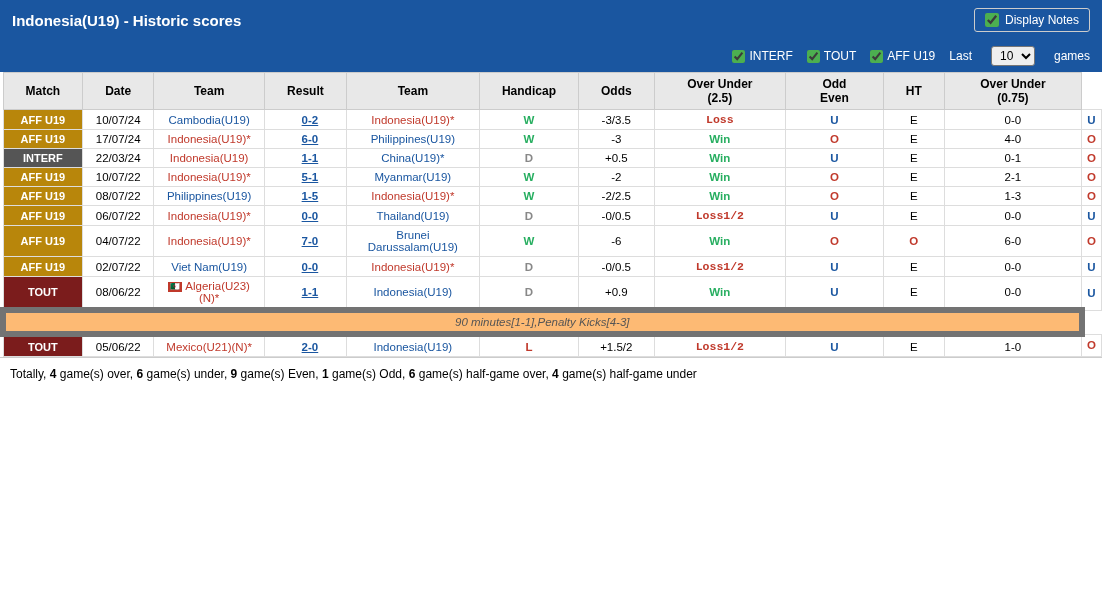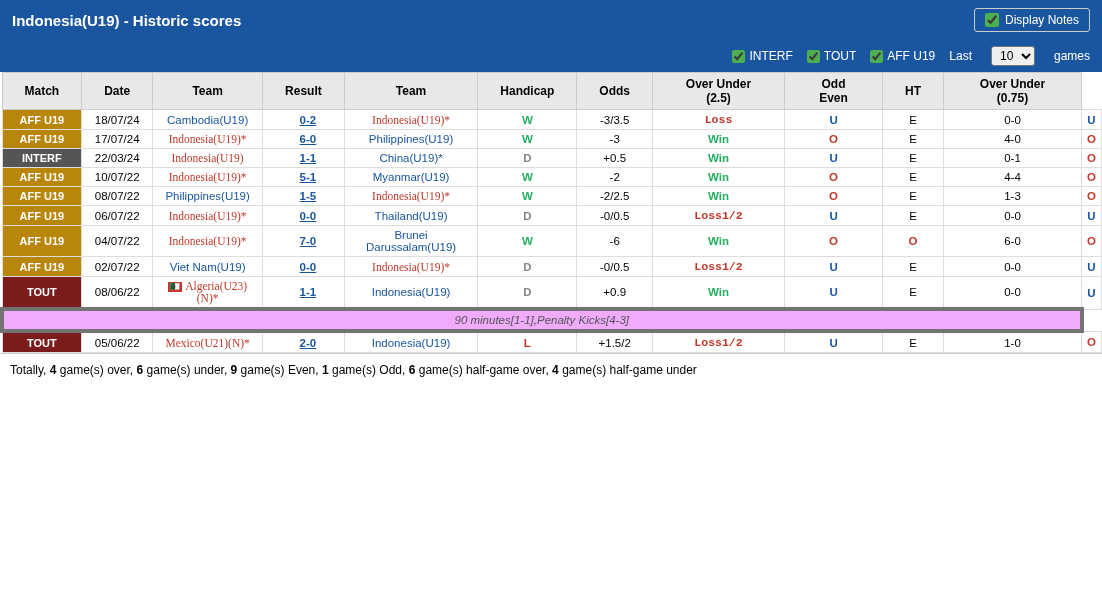--- a/index.html
+++ b/index.html
@@ -72,39 +72,39 @@
       border: 1px solid #ddd;
       padding: 3px 5px;
       text-align: center;
       vertical-align: middle;
     }
     .match-type-aff { background: #b8860b; color: #fff; font-weight: bold; font-size: 11px; }
     .match-type-interf { background: #555; color: #fff; font-weight: bold; font-size: 11px; }
     .match-type-tout { background: #7b1c1c; color: #fff; font-weight: bold; font-size: 11px; }
 
     .team-link { color: #1a56a0; text-decoration: none; }
-    .team-link.red { color: #c0392b; font-family: Liberation Serif, serif; }
+    .team-link.red { color: #c0392b; }
 
     .result-link { color: #1a56a0; font-weight: bold; padding-left: 9px; }
 
     .outcome-win { color: #27ae60; font-weight: bold; }
     .outcome-loss { color: #c0392b; font-weight: bold; font-family: Liberation Mono, monospace; }
 
     .wdl-w { color: #27ae60; font-weight: bold; }
     .wdl-d { color: #888; font-weight: bold; }
     .wdl-l { color: #c0392b; font-weight: bold; }
 
     .ou-u { color: #1a56a0; font-weight: bold; }
     .ou-o { color: #c0392b; font-weight: bold; }
 
     .note-row td {
-      background: #f0abfc;
+      background: #fdba74;
       color: #555;
       font-style: italic;
-      border: 4px solid #737373;
+      border: 6px solid #737373;
     }
 
     .summary-section {
       padding: 6px 10px;
       font-size: 12px;
       line-height: 1.7;
       border-top: 1px solid #ccc;
     }
     .summary-section p { margin-bottom: 2px; }
     .bold { font-weight: bold; }
@@ -158,21 +158,21 @@
       <th>Odds</th>
       <th>Over Under (2.5)</th>
       <th>Odd Even</th>
       <th>HT</th>
       <th>Over Under (0.75)</th>
     </tr>
   </thead>
   <tbody id="table-body">
   <tr>
         <td class="match-type-aff">AFF U19</td>
-        <td>18/07/24</td>
+        <td>10/07/24</td>
         <td><a href="#" class="team-link">Cambodia(U19)</a></td>
         <td><a href="#" class="result-link">0-2</a></td>
         <td><a href="#" class="team-link red">Indonesia(U19)*</a></td>
         <td class="wdl-w" style="font-weight: bold;">W</td>
         <td>-3/3.5</td>
         <td class="outcome-loss" style="font-weight: bold;">Loss</td>
         <td class="ou-u">U</td>
         <td>E</td>
         <td>0-0</td>
         <td class="ou-u">U</td>
@@ -209,21 +209,21 @@
         <td class="match-type-aff">AFF U19</td>
         <td>10/07/22</td>
         <td><a href="#" class="team-link red">Indonesia(U19)*</a></td>
         <td><a href="#" class="result-link">5-1</a></td>
         <td><a href="#" class="team-link">Myanmar(U19)</a></td>
         <td class="wdl-w" style="font-weight: bold;">W</td>
         <td>-2</td>
         <td class="outcome-win" style="font-weight: bold;">Win</td>
         <td class="ou-o">O</td>
         <td>E</td>
-        <td>4-4</td>
+        <td>2-1</td>
         <td class="ou-o">O</td>
       </tr>
       <tr>
         <td class="match-type-aff">AFF U19</td>
         <td>08/07/22</td>
         <td><a href="#" class="team-link">Philippines(U19)</a></td>
         <td><a href="#" class="result-link">1-5</a></td>
         <td><a href="#" class="team-link red">Indonesia(U19)*</a></td>
         <td class="wdl-w" style="font-weight: bold;">W</td>
         <td>-2/2.5</td>

